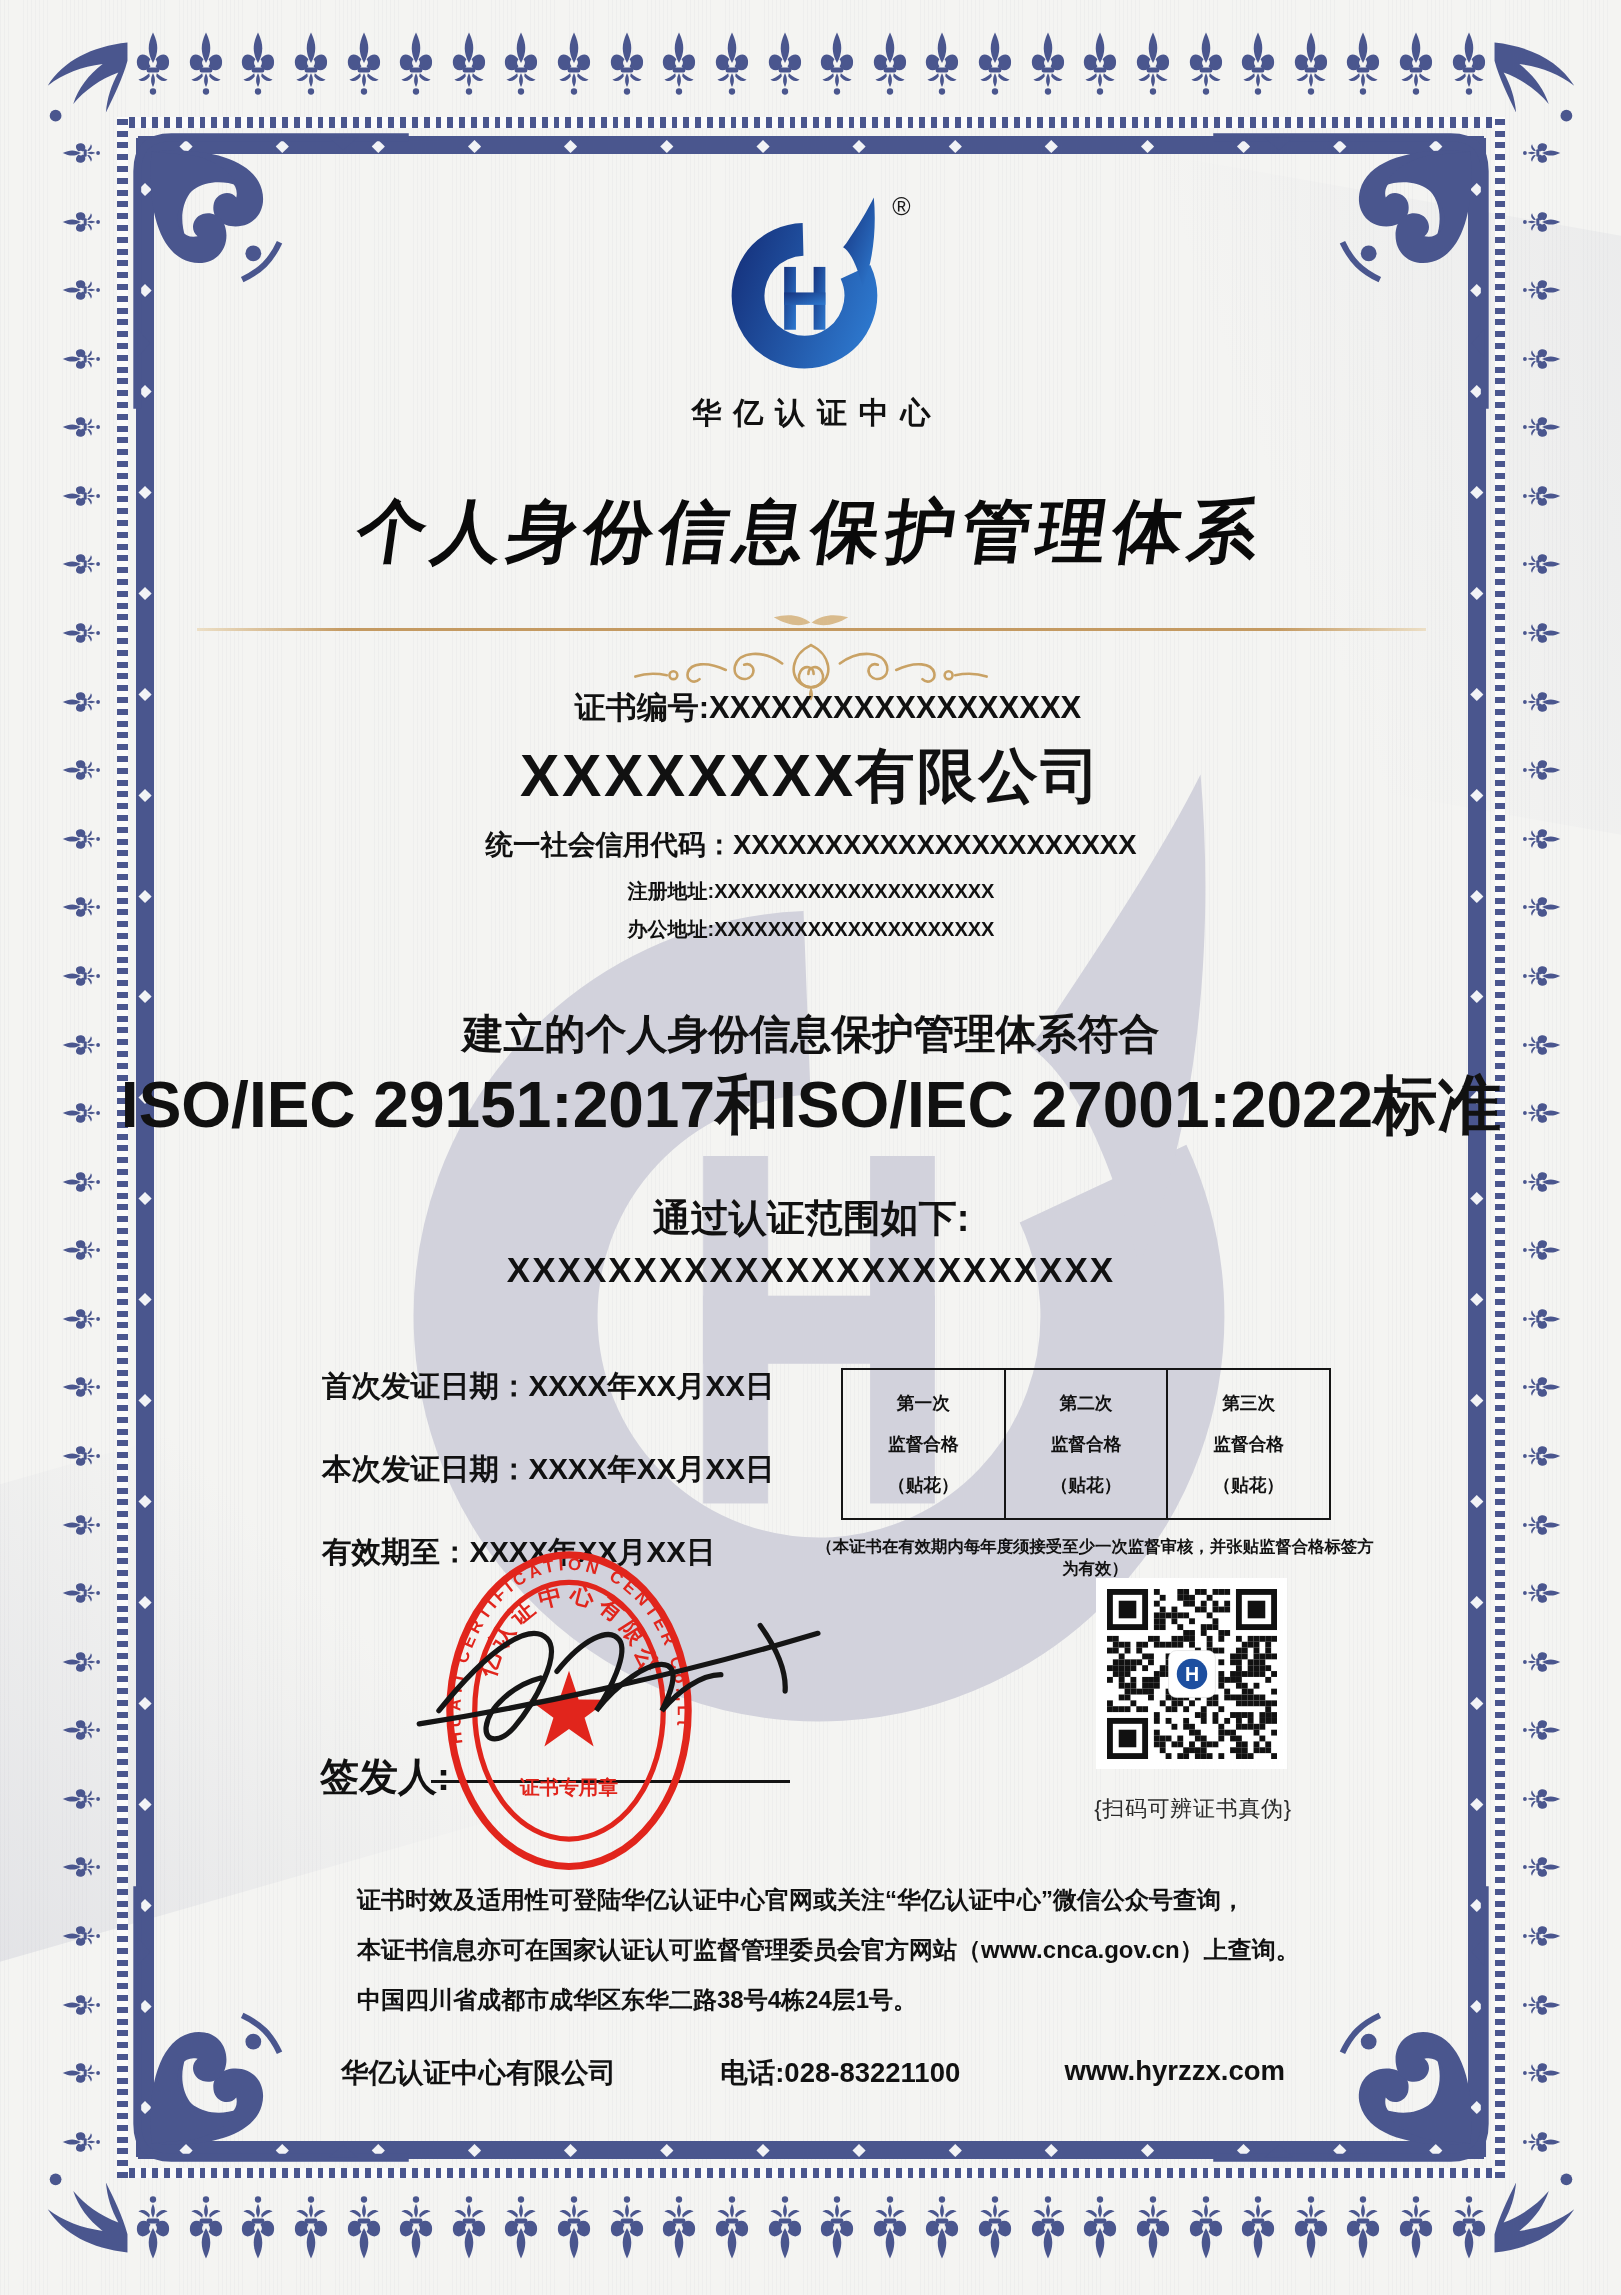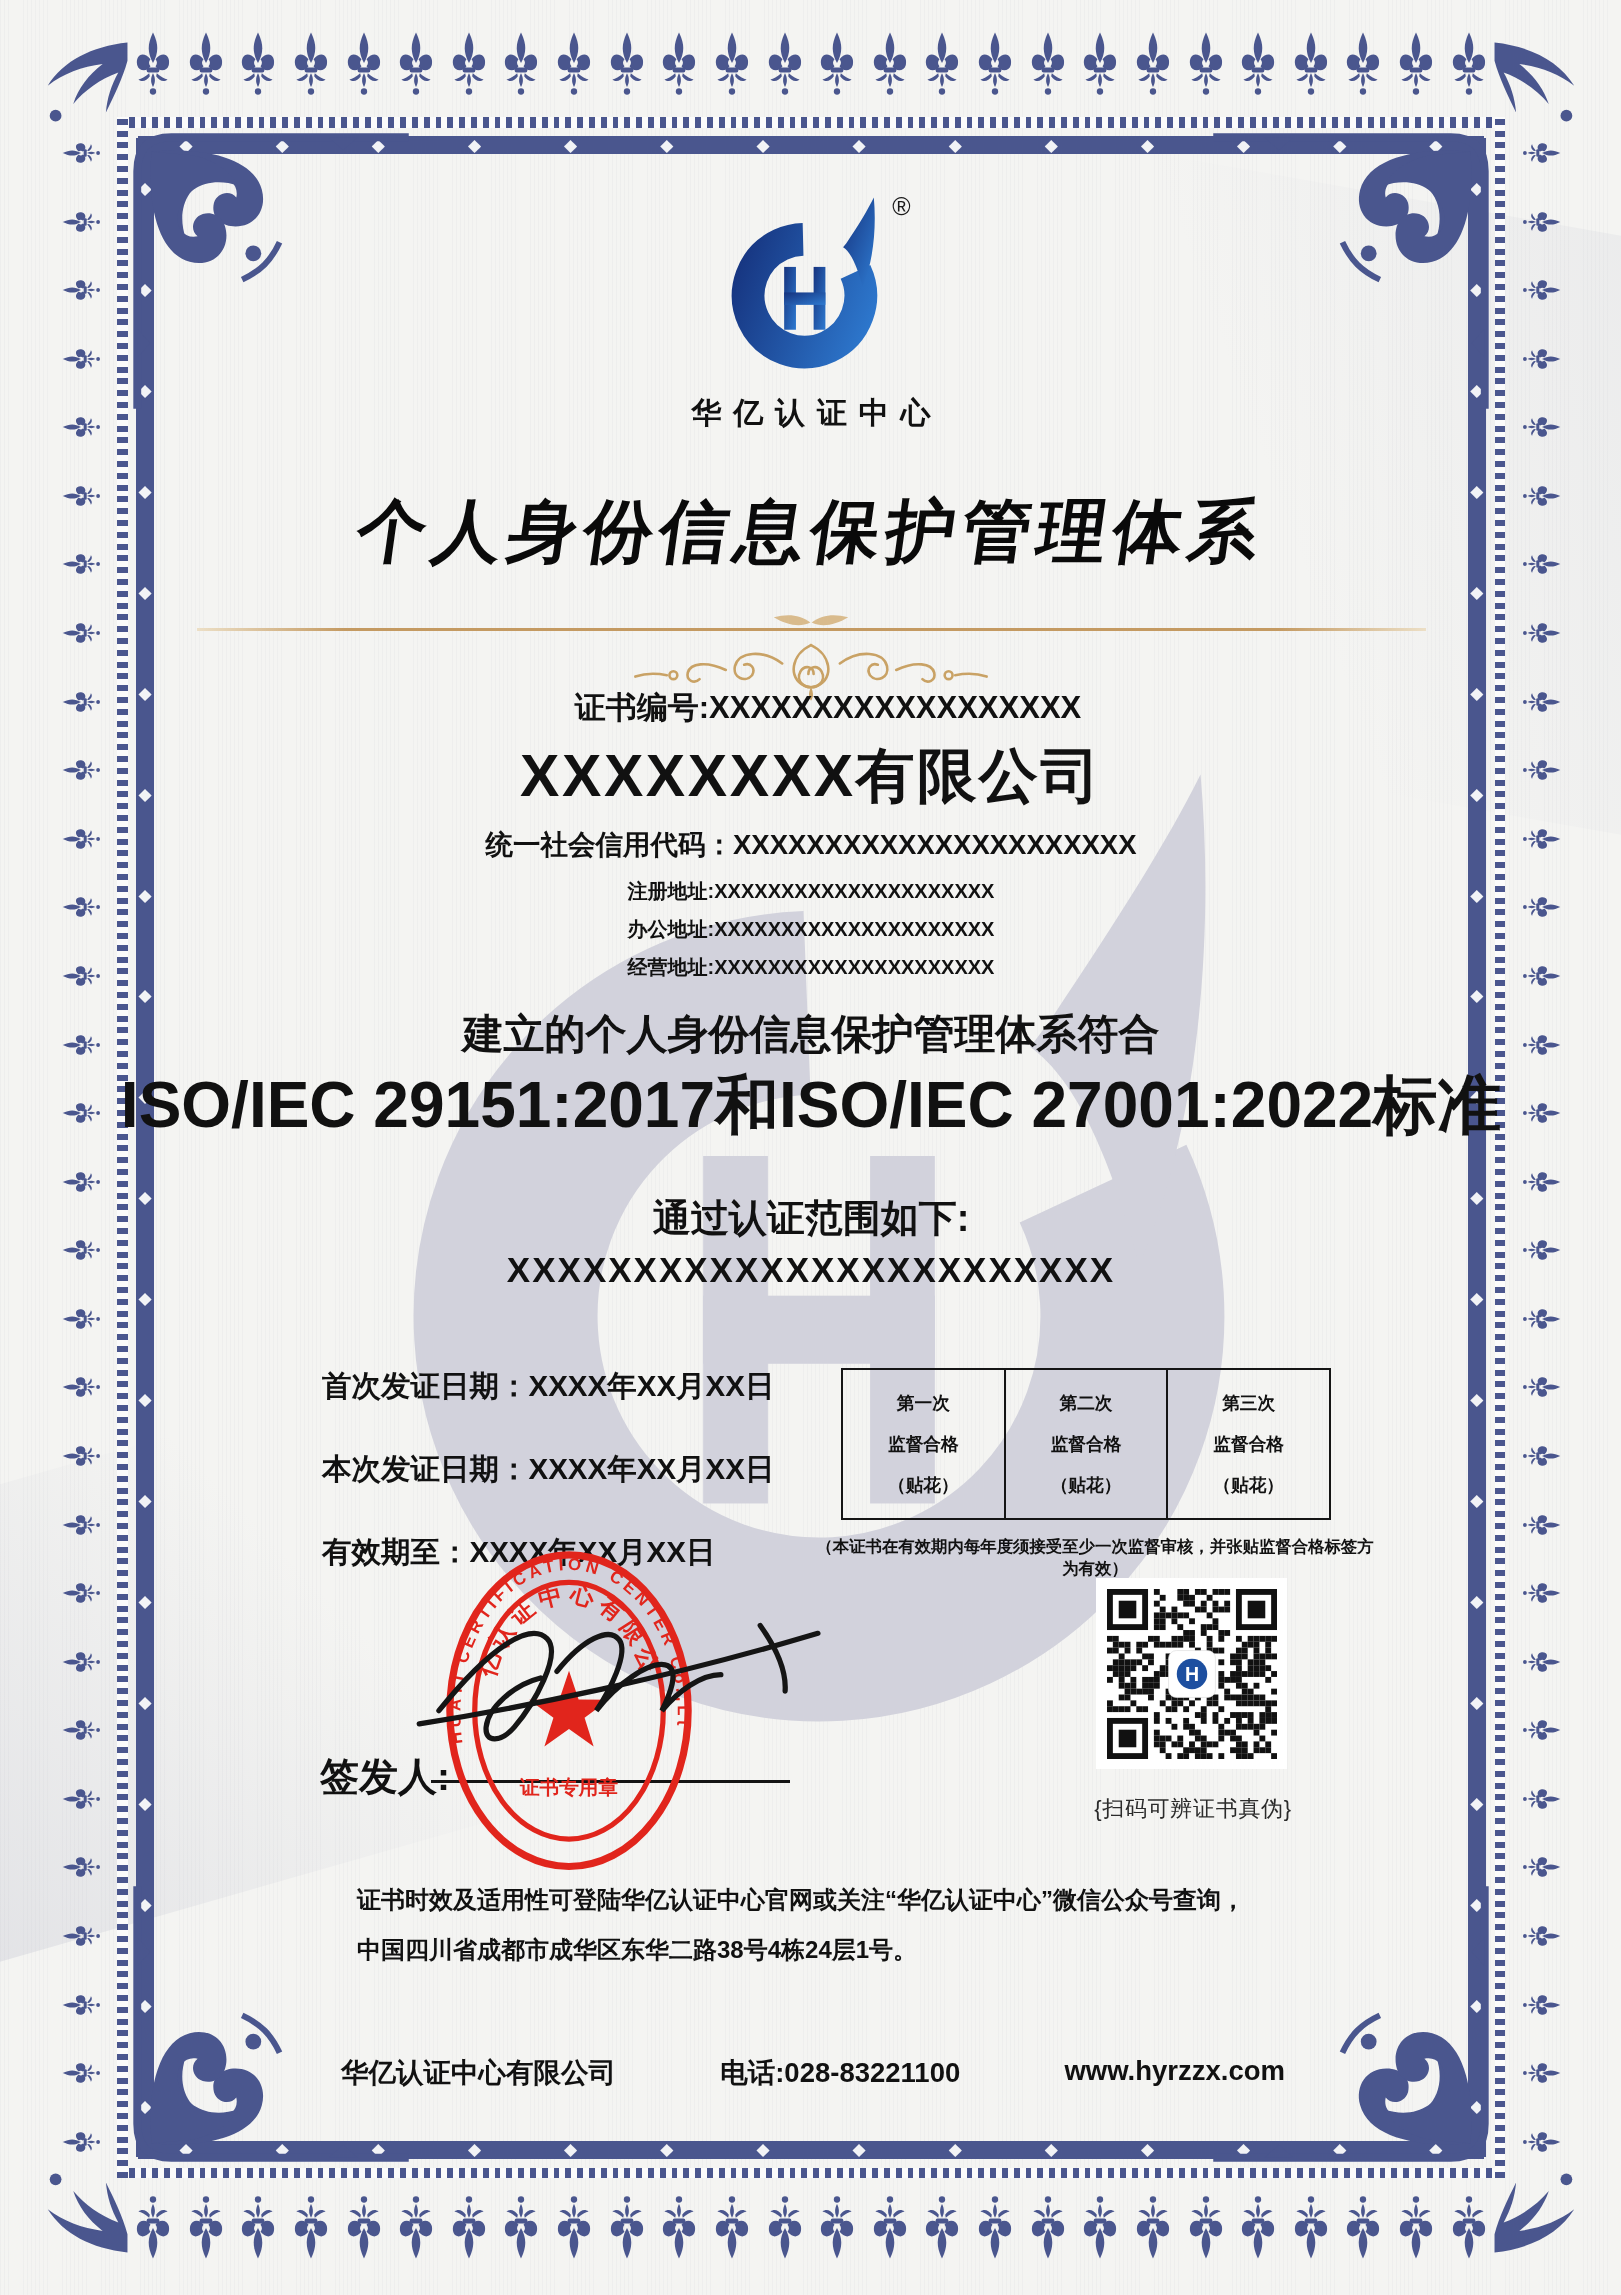--- a/index.html
+++ b/index.html
@@ -652,21 +652,20 @@
   </svg>
 
   <div class="abs cert-no"><span>证书编号:</span><span>XXXXXXXXXXXXXXXXXX</span></div>
 
   <div class="abs company">XXXXXXXX有限公司</div>
 
   <div class="abs credit"><span>统一社会信用代码：</span><span>XXXXXXXXXXXXXXXXXXXXXX</span></div>
   <div class="abs addr-block">
     <p><span>注册地址:</span><span>XXXXXXXXXXXXXXXXXXXXX</span></p>
     <p><span>办公地址:</span><span>XXXXXXXXXXXXXXXXXXXXX</span></p>
-    <p><span>经营地址:</span><span>XXXXXXXXXXXXXXXXXXXXX</span></p>
   </div>
 
   <div class="abs conform1">建立的个人身份信息保护管理体系符合</div>
   <div class="abs standard">ISO/IEC 29151:2017和ISO/IEC 27001:2022标准</div>
 
   <div class="abs scope-head">通过认证范围如下:</div>
   <div class="abs scope-val">XXXXXXXXXXXXXXXXXXXXXXXX</div>
 
   <div class="dates">
     <p><span>首次发证日期：</span><span>XXXX年XX月XX日</span></p>
@@ -1037,20 +1036,21 @@
         <rect x="18" y="216" width="27" height="27"></rect>
         <rect x="94.5" y="94.5" width="72" height="72" rx="12" fill="#fff" stroke="#ddd"></rect>
         <circle cx="130.5" cy="130.5" r="23.400000000000002" fill="#1d4fa0"></circle>
         <text x="130.5" y="140.5" text-anchor="middle" font-size="30" font-weight="bold" fill="#fff" font-family="Liberation Sans, sans-serif">H</text>
       </svg>
   </div>
   <div class="qr-caption">{扫码可辨证书真伪}</div>
 
   <div class="footer-text">
     <p>证书时效及适用性可登陆华亿认证中心官网或关注“华亿认证中心”微信公众号查询，</p>
+    <p>本证书信息亦可在国家认证认可监督管理委员会官方网站（www.cnca.gov.cn）上查询。</p>
     <p>中国四川省成都市成华区东华二路38号4栋24层1号。</p>
   </div>
 
   <div class="bottom-row">
     <span>华亿认证中心有限公司</span>
     <span>电话:028-83221100</span>
     <span>www.hyrzzx.com</span>
   </div>
 
 </div>

